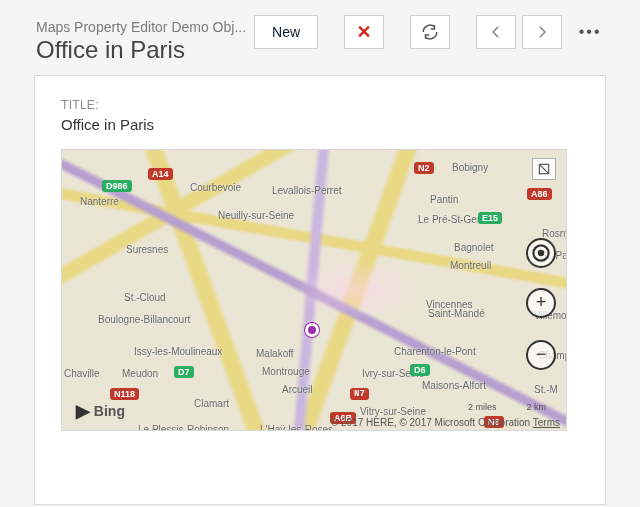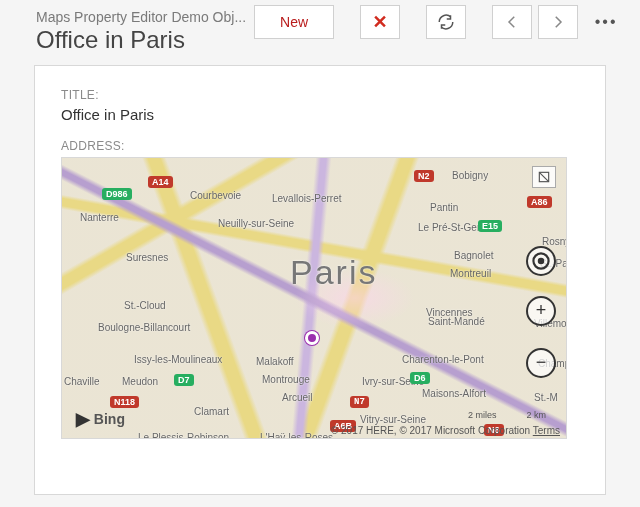--- a/index.html
+++ b/index.html
@@ -1,23 +1,23 @@
 <!DOCTYPE html>
 <html><head>
 <meta charset="utf-8">
 <style>
   * { box-sizing: border-box; }
   html,body { margin:0; padding:0; font-family:"Segoe UI",Arial,sans-serif; background:#f5f5f5; }
-  .app { width:640px; height:507px; position:relative; padding:5px 8px 8px 8px; }
+  .app { width:640px; height:507px; position:relative; padding:15px 8px 8px 8px; }
   .header { display:flex; align-items:flex-start; gap:8px; padding:0 0 10px 28px; }
   .titles { flex:0 0 200px; display:flex; flex-direction:column; line-height:1.2; padding-top:4px;}
   .breadcrumb { color:#7a7a7a; font-size:14px; white-space:nowrap; overflow:hidden; text-overflow:ellipsis; }
   .page-title { color:#444; font-size:24px; font-weight:300; }
   .btn { height:34px; border:1px solid #d0d0d0; background:#fff; display:flex; align-items:center; justify-content:center; cursor:pointer; }
-  .btn-new { width:80px; color:#b91c1c; font-size:14px; }
+  .btn-new { width:64px; color:#0f172a; font-size:14px; }
   .btn-icon { width:40px; color:#555; }
   .btn-icon.red { color:#d12b1f; font-weight:bold; font-size:18px; }
   .btn-icon svg { width:18px; height:18px; }
   .spacer { width:10px; }
   .nav-group { display:flex; gap:6px; }
   .card { margin:0 26px 18px 26px; min-height:430px; background:#fff; border:1px solid #d8d8d8; padding:22px 26px 22px 26px; }
   .field-label { color:#8a8a8a; font-size:12px; letter-spacing:0.3px; }
   .field-value { color:#333; font-size:15px; margin:4px 0 16px 0; }
   .map { position:relative; width:506px; height:282px; border:1px solid #d8d8d8; overflow:hidden; margin-top:4px;}
   .map-bg {
@@ -87,44 +87,43 @@
       </div>
     </div>
     <div class="btn btn-icon" style="border:none;background:transparent">
       <span style="letter-spacing:2px;color:#555;">•••</span>
     </div>
   </div>
 
   <div class="card">
     <div class="field-label">TITLE:</div>
     <div class="field-value">Office in Paris</div>
-    <div class="field-label">ADDRESS:</div>
 
     <div class="map">
       <div class="map-bg"></div>
       <div id="city-layer">
           <div class="city" style="left: 390px; top: 12px;">Bobigny</div>
           <div class="city" style="left: 210px; top: 35px;">Levallois-Perret</div>
           <div class="city" style="left: 368px; top: 44px;">Pantin</div>
           <div class="city" style="left: 128px; top: 32px;">Courbevoie</div>
-          <div class="city" style="left: 18px; top: 54px;">Nanterre</div>
+          <div class="city" style="left: 18px; top: 46px;">Nanterre</div>
           <div class="city" style="left: 156px; top: 60px;">Neuilly-sur-Seine</div>
           <div class="city" style="left: 356px; top: 64px;">Le Pré-St-Gervais</div>
           <div class="city" style="left: 64px; top: 94px;">Suresnes</div>
           <div class="city" style="left: 392px; top: 92px;">Bagnolet</div>
           <div class="city" style="left: 388px; top: 110px;">Montreuil</div>
           <div class="city" style="left: 480px; top: 78px;">Rosny</div>
           <div class="city" style="left: 478px; top: 100px;">St.-Paris</div>
           <div class="city" style="left: 62px; top: 142px;">St.-Cloud</div>
           <div class="city" style="left: 364px; top: 142px; margin-top: 7px;">Vincennes</div>
           <div class="city" style="left: 366px; top: 158px;">Saint-Mandé</div>
           <div class="city" style="left: 36px; top: 164px;">Boulogne-Billancourt</div>
           <div class="city" style="left: 72px; top: 196px;">Issy-les-Moulineaux</div>
           <div class="city" style="left: 194px; top: 198px;">Malakoff</div>
-          <div class="city" style="left: 340px; top: 196px;">Charenton-le-Pont</div>
+          <div class="city" style="left: 332px; top: 196px;">Charenton-le-Pont</div>
           <div class="city" style="left: 2px; top: 218px;">Chaville</div>
           <div class="city" style="left: 60px; top: 218px;">Meudon</div>
           <div class="city" style="left: 200px; top: 216px;">Montrouge</div>
           <div class="city" style="left: 300px; top: 218px;">Ivry-sur-Seine</div>
           <div class="city" style="left: 360px; top: 230px;">Maisons-Alfort</div>
           <div class="city" style="left: 220px; top: 234px;">Arcueil</div>
           <div class="city" style="left: 472px; top: 234px;">St.-M</div>
           <div class="city" style="left: 86px; top: 248px; margin-left: 46px;">Clamart</div>
           <div class="city" style="left: 178px; top: 252px; margin-top: 44px;">Bagneux</div>
           <div class="city" style="left: 476px; top: 200px;">Champigny</div>
@@ -139,21 +138,20 @@
           <div class="shield red" style="left: 465px; top: 38px;">A86</div>
           <div class="shield green" style="left: 416px; top: 62px;">E15</div>
           <div class="shield red" style="left: 352px; top: 12px;">N2</div>
           <div class="shield red" style="left: 48px; top: 238px; text-align: right;">N118</div>
           <div class="shield red" style="left: 268px; top: 262px;">A6B</div>
           <div class="shield red" style="left: 288px; top: 238px; font-family: Liberation Mono, monospace;">N7</div>
           <div class="shield red" style="left: 422px; top: 266px;">N6</div>
           <div class="shield green" style="left: 348px; top: 214px;">D6</div>
           <div class="shield green" style="left: 112px; top: 216px;">D7</div>
         </div>
-      <div class="city paris" style="left:228px;top:95px;">Paris</div>
       <div class="pin" style="left:243px;top:173px;"></div>
 
       <div class="imagery-btn">
         <svg viewBox="0 0 24 24" fill="none" stroke="#555" stroke-width="2">
             <rect x="4" y="4" width="16" height="16"></rect>
             <line x1="4" y1="4" x2="20" y2="20"></line>
           </svg>
       </div>
       <div class="map-ctrl locate">
         <svg viewBox="0 0 24 24" fill="none" stroke="#333" stroke-width="2">

